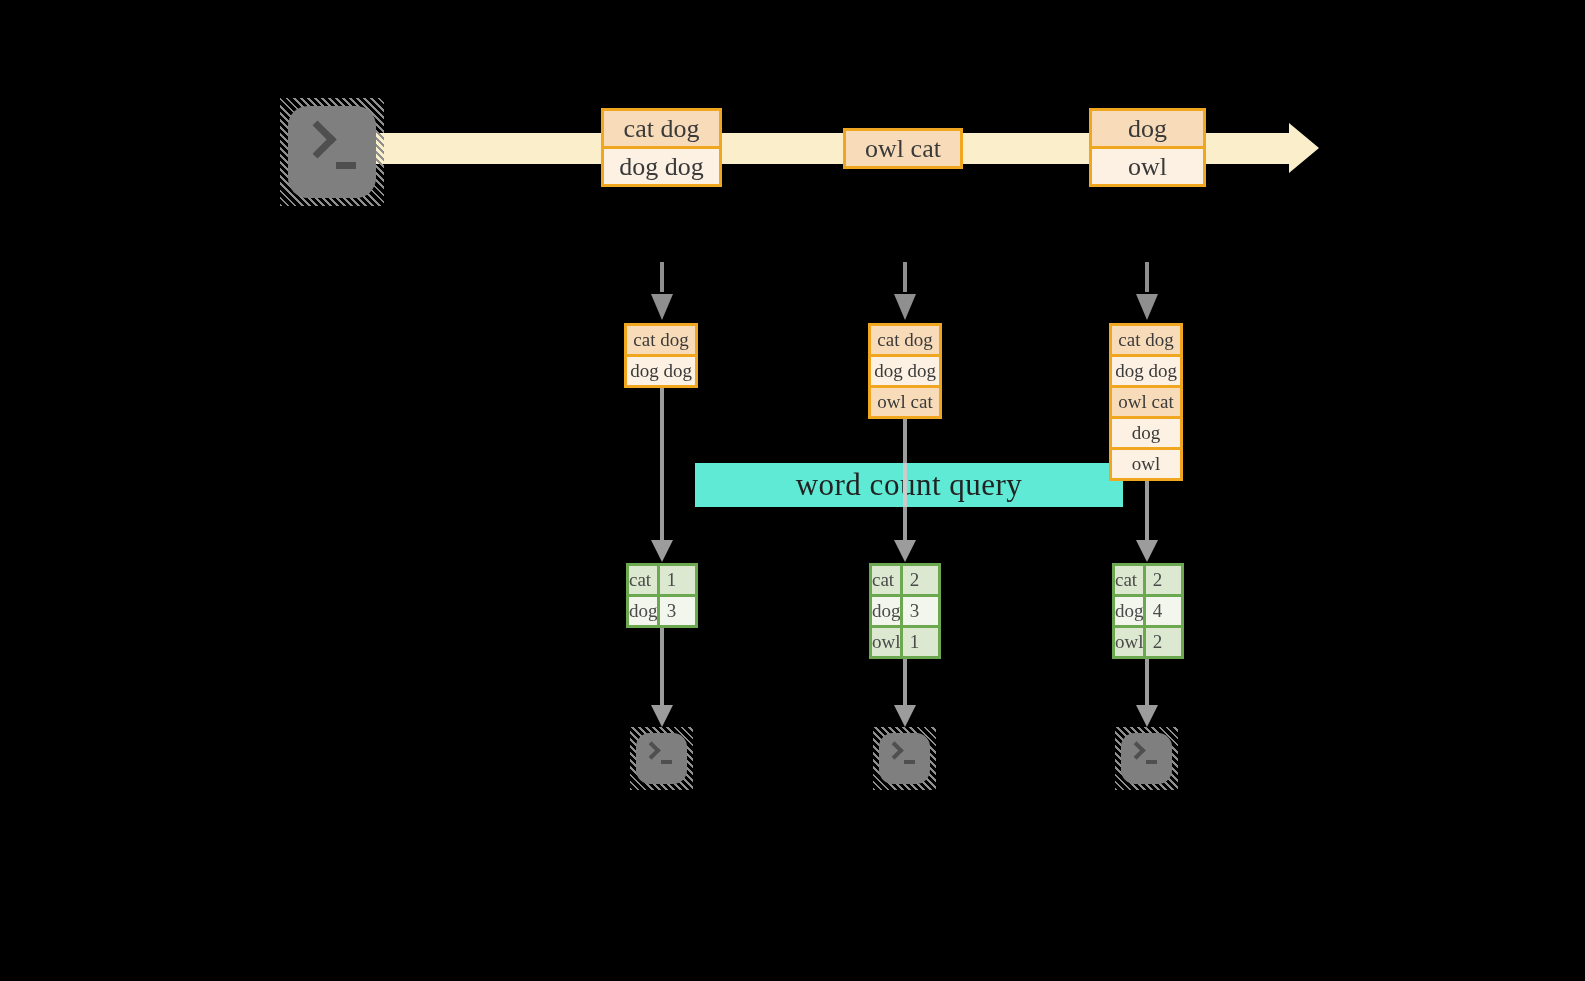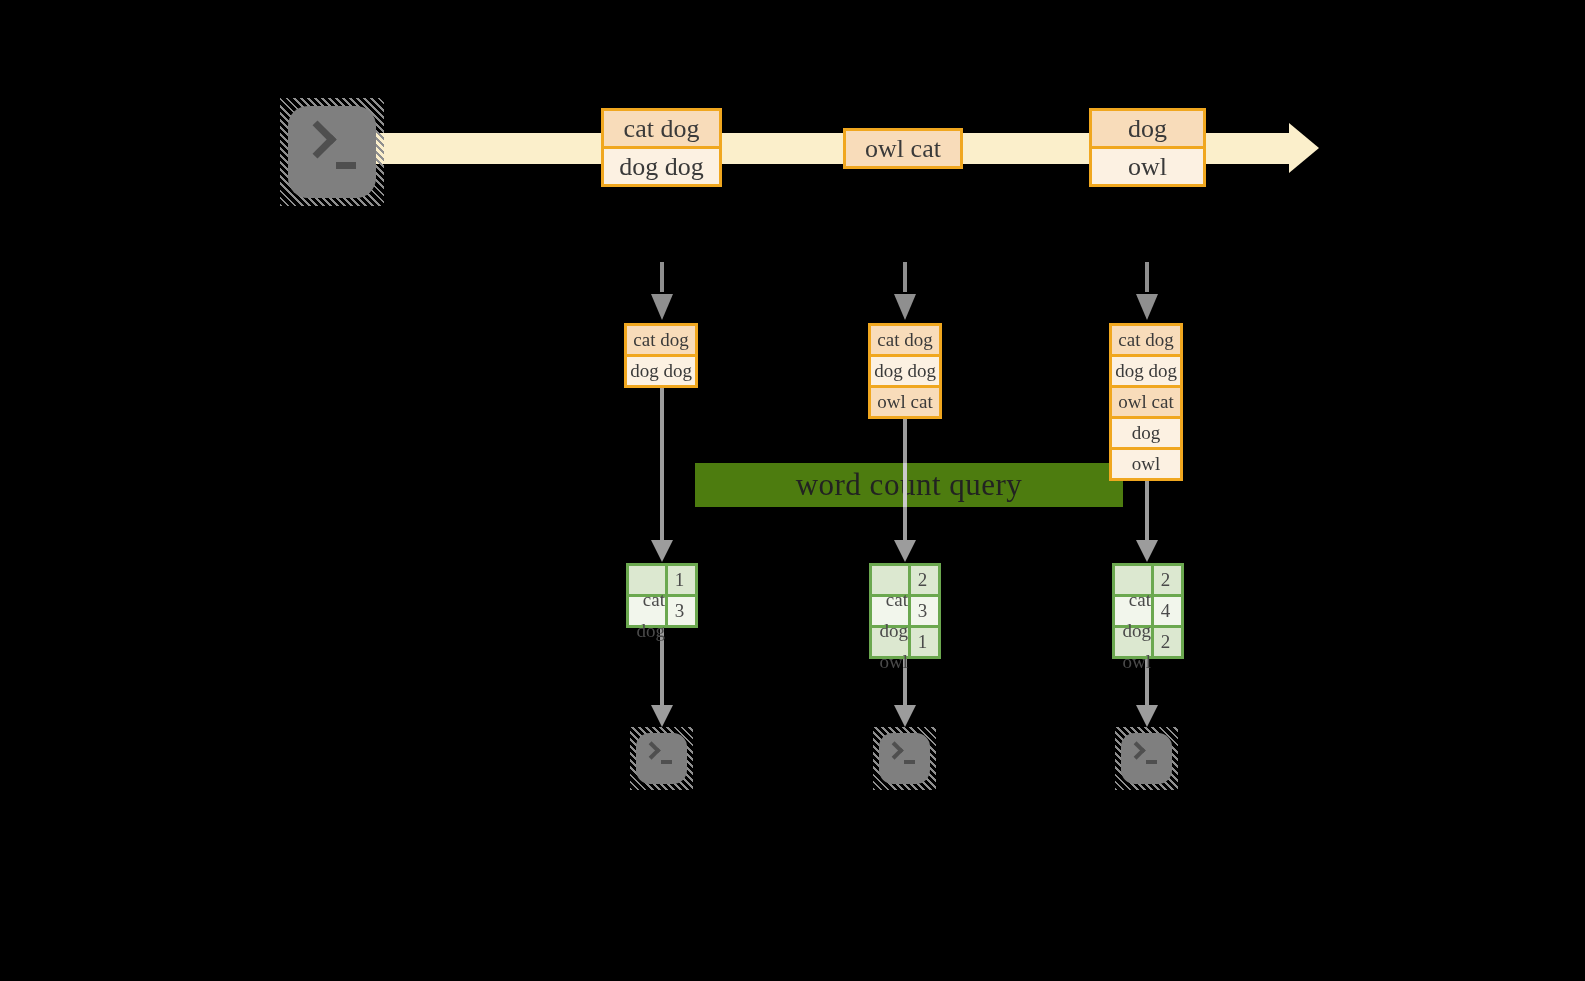--- a/index.html
+++ b/index.html
@@ -18,35 +18,35 @@
   .orow{height:35px;line-height:35px;text-align:center;font-size:26px;color:var(--text-dark);}
   .orow + .orow{border-top:3px solid var(--orange-border);}
   .obox-sm .orow{height:28px;line-height:28px;font-size:19px;}
   .tone-dark{background:var(--peach-dark);}
   .tone-light{background:var(--peach-light);}
   
   .gtable{position:absolute;box-sizing:border-box;border:3px solid var(--green-border);
     width:72px;z-index:2;}
   .grow{display:flex;height:28px;line-height:28px;font-size:19px;color:#4a4a4a;}
   .grow + .grow{border-top:3px solid var(--green-border);}
-  .gword{width:36px;text-align:right;margin-top:20px;}
+  .gword{width:28px;text-align:left;}
   .gcount{width:23px;border-left:3px solid var(--green-border);text-align:center;}
   .g-dark{background:var(--green-dark);}
   .g-light{background:var(--green-light);}
   
   .vline{position:absolute;width:4px;background:var(--line-gray);z-index:1;}
   .head-down{position:absolute;width:0;height:0;z-index:1;
     border-left:11px solid transparent;border-right:11px solid transparent;
     border-top:22px solid var(--line-gray);}
   .dash{position:absolute;width:4px;height:30px;background:var(--arrow-gray);z-index:1;}
   .dhead{position:absolute;width:0;height:0;z-index:1;
     border-left:11px solid transparent;border-right:11px solid transparent;
     border-top:26px solid var(--arrow-gray);}
   
-  .qband{position:absolute;left:695px;top:463px;width:428px;height:44px;background:#4d7c0f;z-index:3;}
+  .qband{position:absolute;left:695px;top:463px;width:428px;height:44px;background:#5eead4;z-index:3;}
   .qband .qtext{width:100%;height:44px;line-height:44px;text-align:center;
     font-size:31px;font-weight:300;letter-spacing:0.5px;color:var(--query-text);}
   .qline{position:absolute;left:208px;top:0;width:4px;height:44px;background:var(--faint-line);}
   
   .term{position:absolute;z-index:2;
     background:repeating-linear-gradient(45deg,#8f8f8f 0 2px,transparent 2px 5px);}
   .term-inner{position:absolute;background:var(--terminal-gray);}
   .term-lg{left:280px;top:98px;width:104px;height:108px;}
   .term-lg .term-inner{inset:8px;border-radius:20px;}
   .term-sm{width:63px;height:63px;top:727px;}

